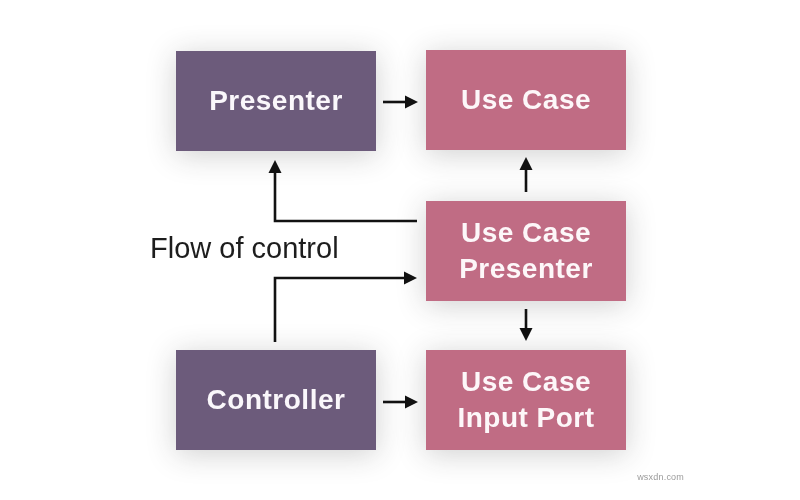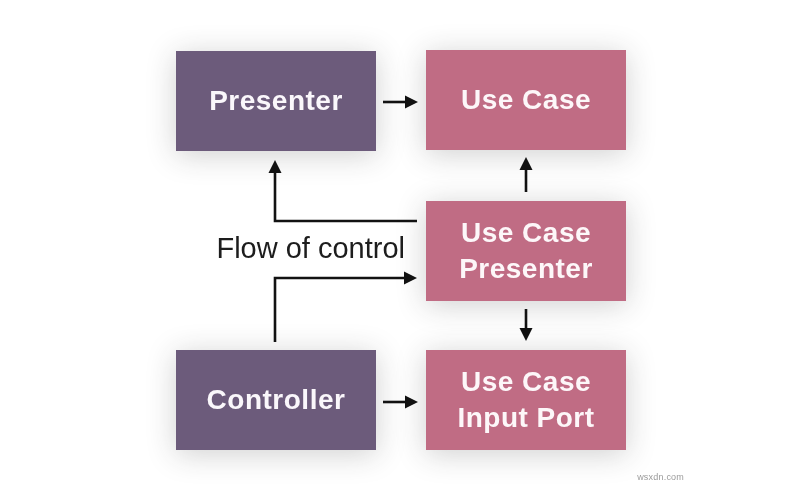--- a/index.html
+++ b/index.html
@@ -15,21 +15,21 @@
   }
   .node .line{
     display:block;font-size:28px;font-weight:600;line-height:36px;letter-spacing:0.5px;
   }
   .pos-presenter{left:176px;top:51px;}
   .pos-output{left:426px;top:50px;}
   .pos-interactor{left:426px;top:201px;}
   .pos-controller{left:176px;top:350px;}
   .pos-input{left:426px;top:350px;}
   .flow-label{
-    position:absolute;left:150px;top:232px;width:255px;text-align:right;
+    position:absolute;left:150px;top:232px;width:255px;text-align:left;
     font-size:29px;color:#1d1d1d;font-weight:400;
   }
   svg.arrows{position:absolute;left:0;top:0;width:800px;height:500px;}
   svg.arrows line, svg.arrows polyline{stroke:#121212;stroke-width:2.6;fill:none;}
   svg.arrows polygon{fill:#121212;stroke:none;}
   .wm-bottom{
     position:absolute;right:4px;bottom:18px;font-size:9px;color:#9b9b9b;letter-spacing:0.2px;
   }
   .wm-side{
     position:absolute;left:762px;top:254px;font-size:8px;color:#b3b3b3;

